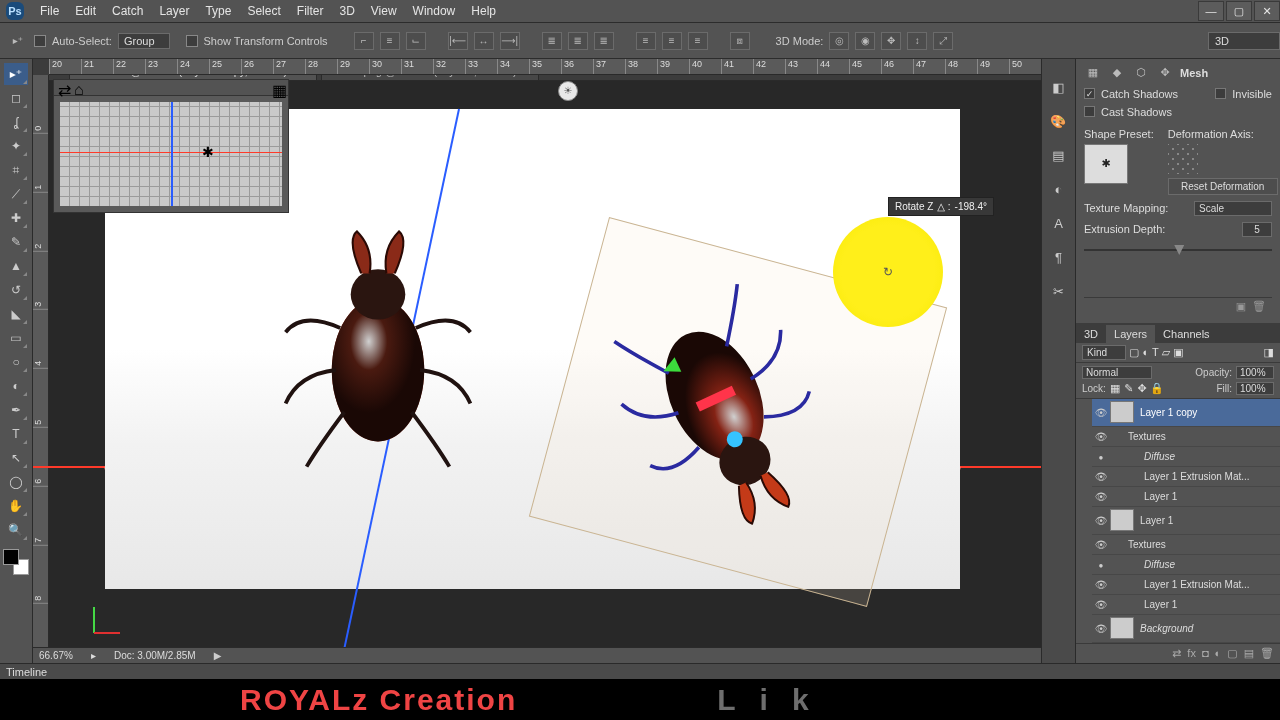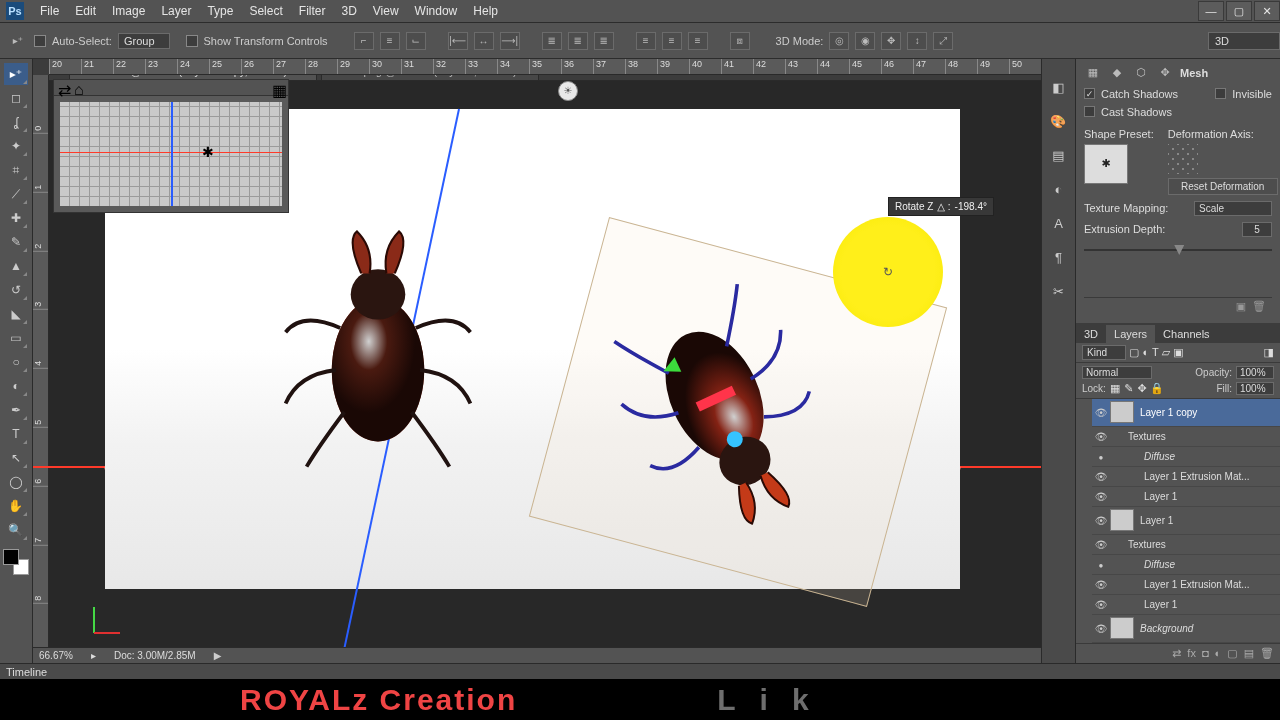--- a/index.html
+++ b/index.html
@@ -1,20 +1,20 @@
 <!DOCTYPE html>
 <html><head>
 <meta charset="utf-8">
 <style>
   * { box-sizing: border-box; margin:0; padding:0; font-family: "Segoe UI", Tahoma, sans-serif; }
   body { width:1280px; height:720px; background:#000; overflow:hidden; }
   .app { width:1280px; height:720px; background:#535353; display:flex; flex-direction:column; position:relative;}
   
   .menubar { height:26px; background:#535353; display:flex; align-items:center; color:#e5e5e5; font-size:12px; padding-left:6px; border-bottom:1px solid #2c2c2c;}
-  .ps-logo { width:18px; height:18px; background:#1a4b7b; color:#b9e0ff; font-weight:bold; font-size:11px; display:flex; align-items:center; justify-content:center; border-radius:0; margin-right:8px;}
+  .ps-logo { width:18px; height:18px; background:#1a4b7b; color:#b9e0ff; font-weight:bold; font-size:11px; display:flex; align-items:center; justify-content:center; border-radius:6px; margin-right:8px;}
   .menu-item { padding:0 8px; cursor:default;}
   .win-ctrls { margin-left:auto; display:flex; }
   .win-btn { width:26px; height:20px; background:#5c5c5c; border:1px solid #3a3a3a; margin-left:2px; display:flex; align-items:center; justify-content:center; color:#e5e5e5; font-size:11px;}
   .win-btn.close{ background:#5c5c5c;}
   
   .optbar { height:40px; background:#535353; border-bottom:1px solid #2c2c2c; display:flex; align-items:center; color:#ccc; font-size:11px; padding-left:8px; gap:6px;}
   .opt-check { width:12px; height:12px; border:1px solid #888; background:#3d3d3d; display:inline-block;}
   .opt-select { background:#3d3d3d; border:1px solid #6b6b6b; color:#ddd; font-size:11px; padding:1px 14px 1px 5px;}
   .icon22 { width:20px; height:18px; border:1px solid #6b6b6b; background:#4d4d4d; display:flex; align-items:center; justify-content:center; color:#bbb; font-size:10px;}
   .icon22.flat{border:none;background:transparent;}
@@ -127,21 +127,21 @@
 </style>
 </head>
 <body>
 
 <div class="app">
 
   <div class="menubar">
     <div class="ps-logo">Ps</div>
     <div class="menu-item">File</div>
     <div class="menu-item">Edit</div>
-    <div class="menu-item">Image</div>
+    <div class="menu-item">Catch</div>
     <div class="menu-item">Layer</div>
     <div class="menu-item">Type</div>
     <div class="menu-item">Select</div>
     <div class="menu-item">Filter</div>
     <div class="menu-item">3D</div>
     <div class="menu-item">View</div>
     <div class="menu-item">Window</div>
     <div class="menu-item">Help</div>
     <div class="win-ctrls">
       <div class="win-btn">—</div>

